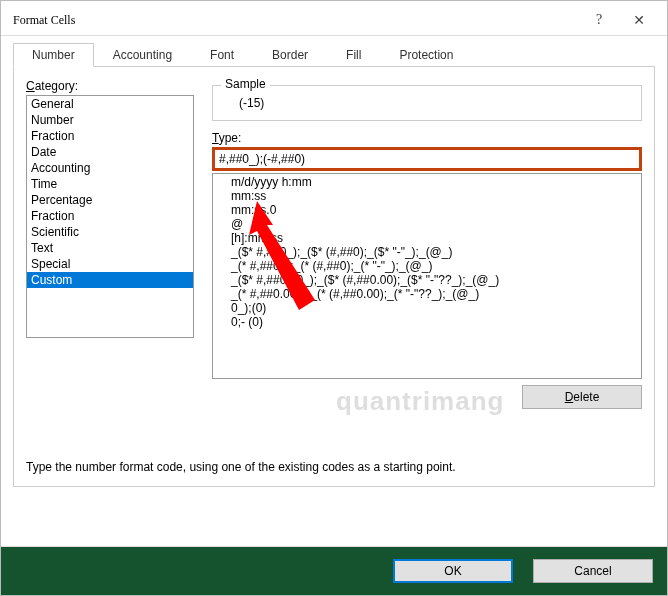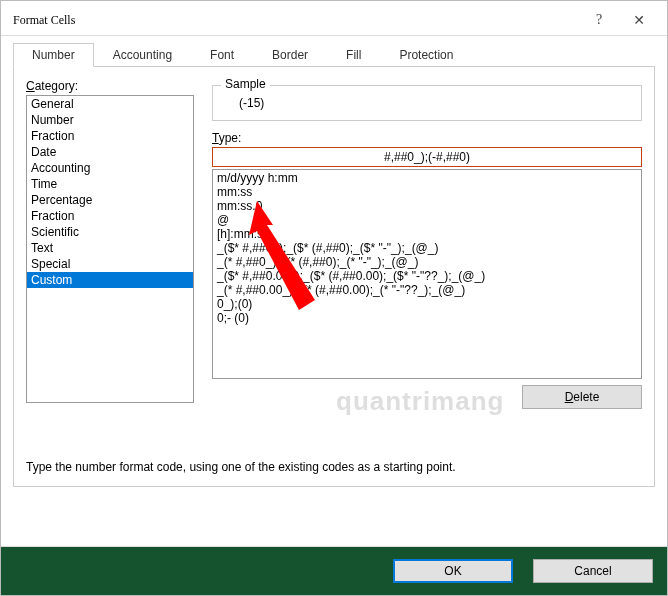--- a/index.html
+++ b/index.html
@@ -63,21 +63,21 @@
   }
   .label { margin-bottom: 2px; }
   .underline { text-decoration: underline; }
   .cols { display: flex; gap: 18px; height: 330px; }
   .catbox {
     width: 168px;
     border: 1px solid #999;
     background: #fff;
     overflow-y: scroll;
     overflow-x: hidden;
-    height: 308px;
+    height: 243px;
     box-sizing: border-box;
   }
   .catbox .item { padding: 1px 4px; cursor: pointer; }
   .catbox .item.selected { background: #0078d7; color: #ffffff; }
   .rightcol { flex: 1; display: flex; flex-direction: column; }
   .samplebox {
     border: 1px solid #ccc;
     padding: 4px 8px 10px 8px;
     margin-bottom: 10px;
     position: relative;
@@ -86,34 +86,33 @@
   .samplebox .lbl {
     position: absolute;
     top: -9px; left: 8px;
     background: #fff;
     padding: 0 4px;
   }
   .sampleval { padding: 6px 4px 0 18px; }
   .typeinput {
     width: 100%;
     box-sizing: border-box;
-    border: 1px solid #c2410c;
+    border: 3px solid #c2410c;
     padding: 2px 4px;
     font-family: inherit;
     font-size: 12px;
     margin-bottom: 2px;
-    text-align: center;
   }
   .fmtlist {
     flex: 1;
     border: 1px solid #999;
     overflow-y: scroll;
     overflow-x: hidden;
     background: #fff;
-    padding: 1px 2px;
+    padding: 1px 16px;
     height: 175px;
     box-sizing: border-box;
   }
   .fmtlist .fitem { padding: 0 2px; cursor: pointer; white-space: nowrap; }
   .delrow { display: flex; justify-content: flex-end; margin-top: 6px; }
   .btn {
     min-width: 86px;
     padding: 4px 16px;
     border: 1px solid #adadad;
     background: #e1e1e1;

